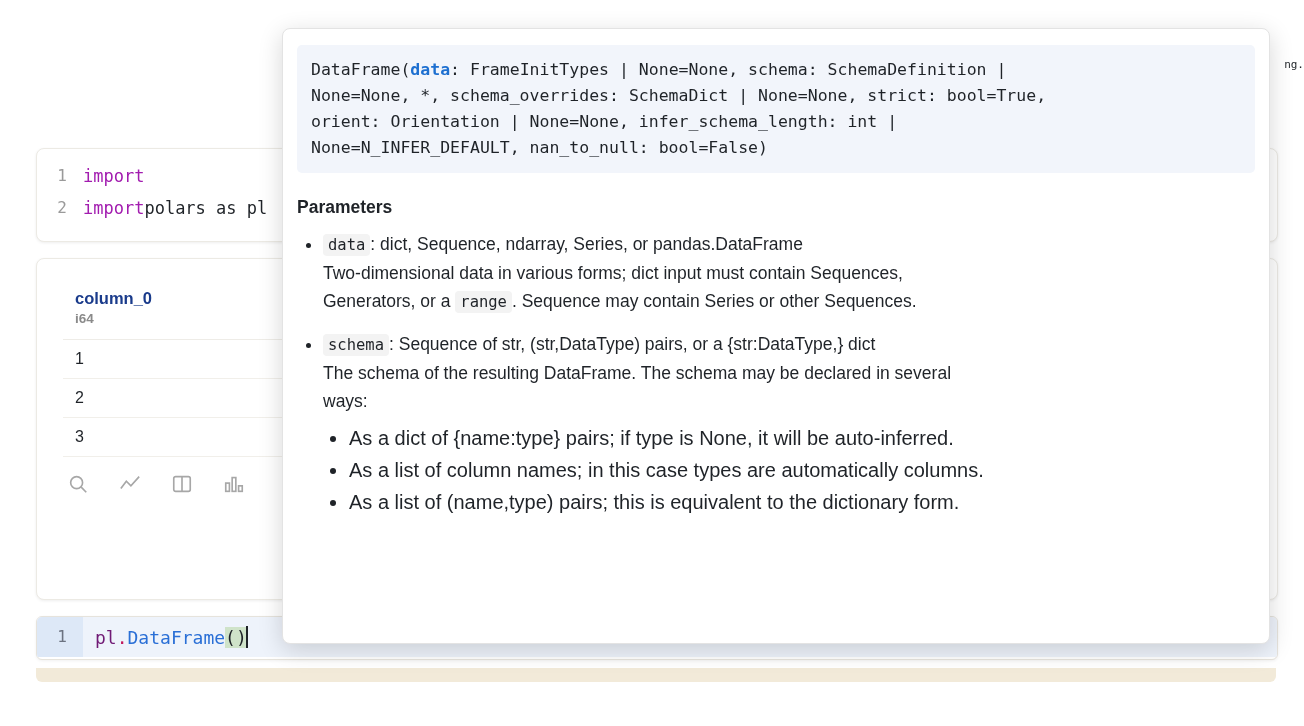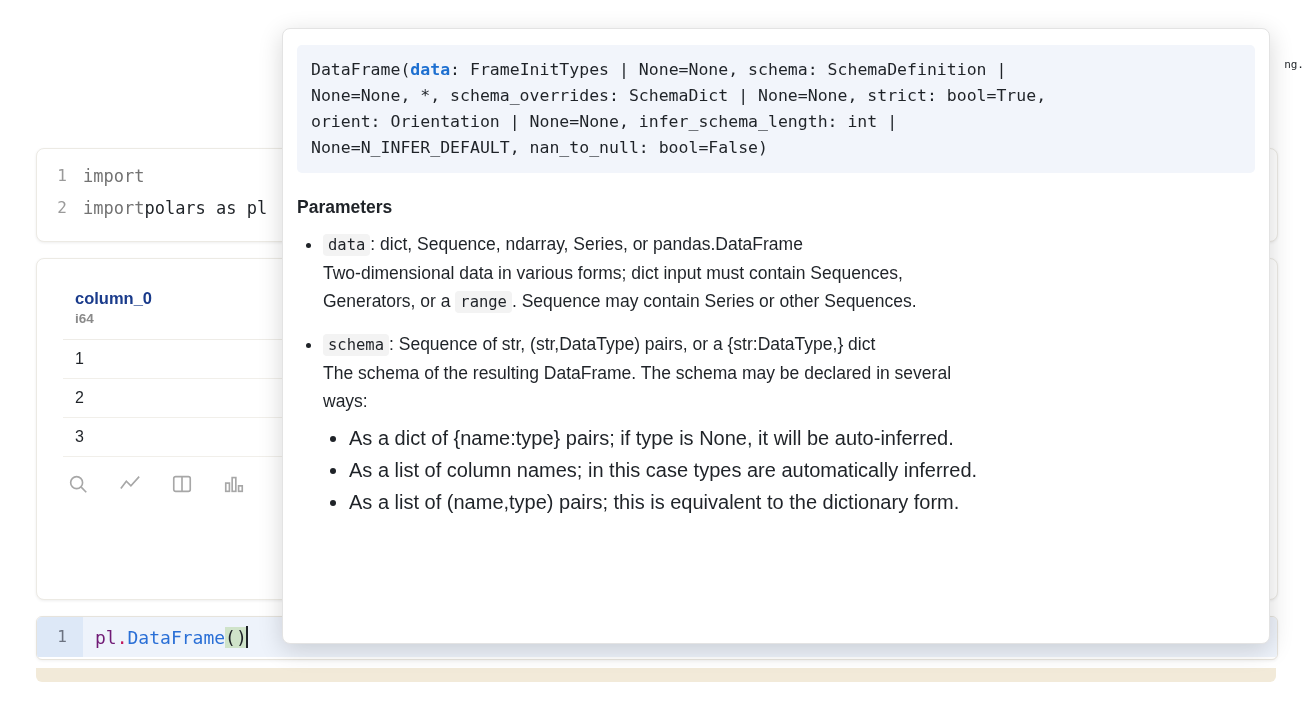--- a/index.html
+++ b/index.html
@@ -50,21 +50,21 @@
   .code-line:first-child { margin-top: 11px; }
   .gutter {
     width: 46px;
     text-align: right;
     padding-right: 16px;
     color: #9a9a9a;
     font-size: 16px;
     font-family: "DejaVu Sans Mono", monospace;
     box-sizing: border-box;
   }
-  .kw { color: #737373; }
+  .kw { color: #a21caf; }
   .plain { color: #1f2328; }
 
   
   .cell-output {
     left: 36px;
     top: 258px;
     width: 1240px;
     height: 340px;
     overflow: hidden;
   }
@@ -355,19 +355,19 @@
         <code class="inline">data</code><span>: dict, Sequence, ndarray, Series, or pandas.DataFrame</span><br>
         <span>Two-dimensional data in various forms; dict input must contain Sequences,</span><br>
         <span>Generators, or a </span><code class="inline">range</code><span>. Sequence may contain Series or other Sequences.</span>
       </li>
       <li>
         <code class="inline">schema</code><span>: Sequence of str, (str,DataType) pairs, or a {str:DataType,} dict</span><br>
         <span>The schema of the resulting DataFrame. The schema may be declared in several</span><br>
         <span>ways:</span>
         <ul class="docs-sublist">
           <li>As a dict of {name:type} pairs; if type is None, it will be auto-inferred.</li>
-          <li>As a list of column names; in this case types are automatically inferred.</li>
+          <li>As a list of column names; in this case types are automatically columns.</li>
           <li>As a list of (name,type) pairs; this is equivalent to the dictionary form.</li>
         </ul>
       </li>
     </ul>
   </div>
 </div>
 
 </body></html>

